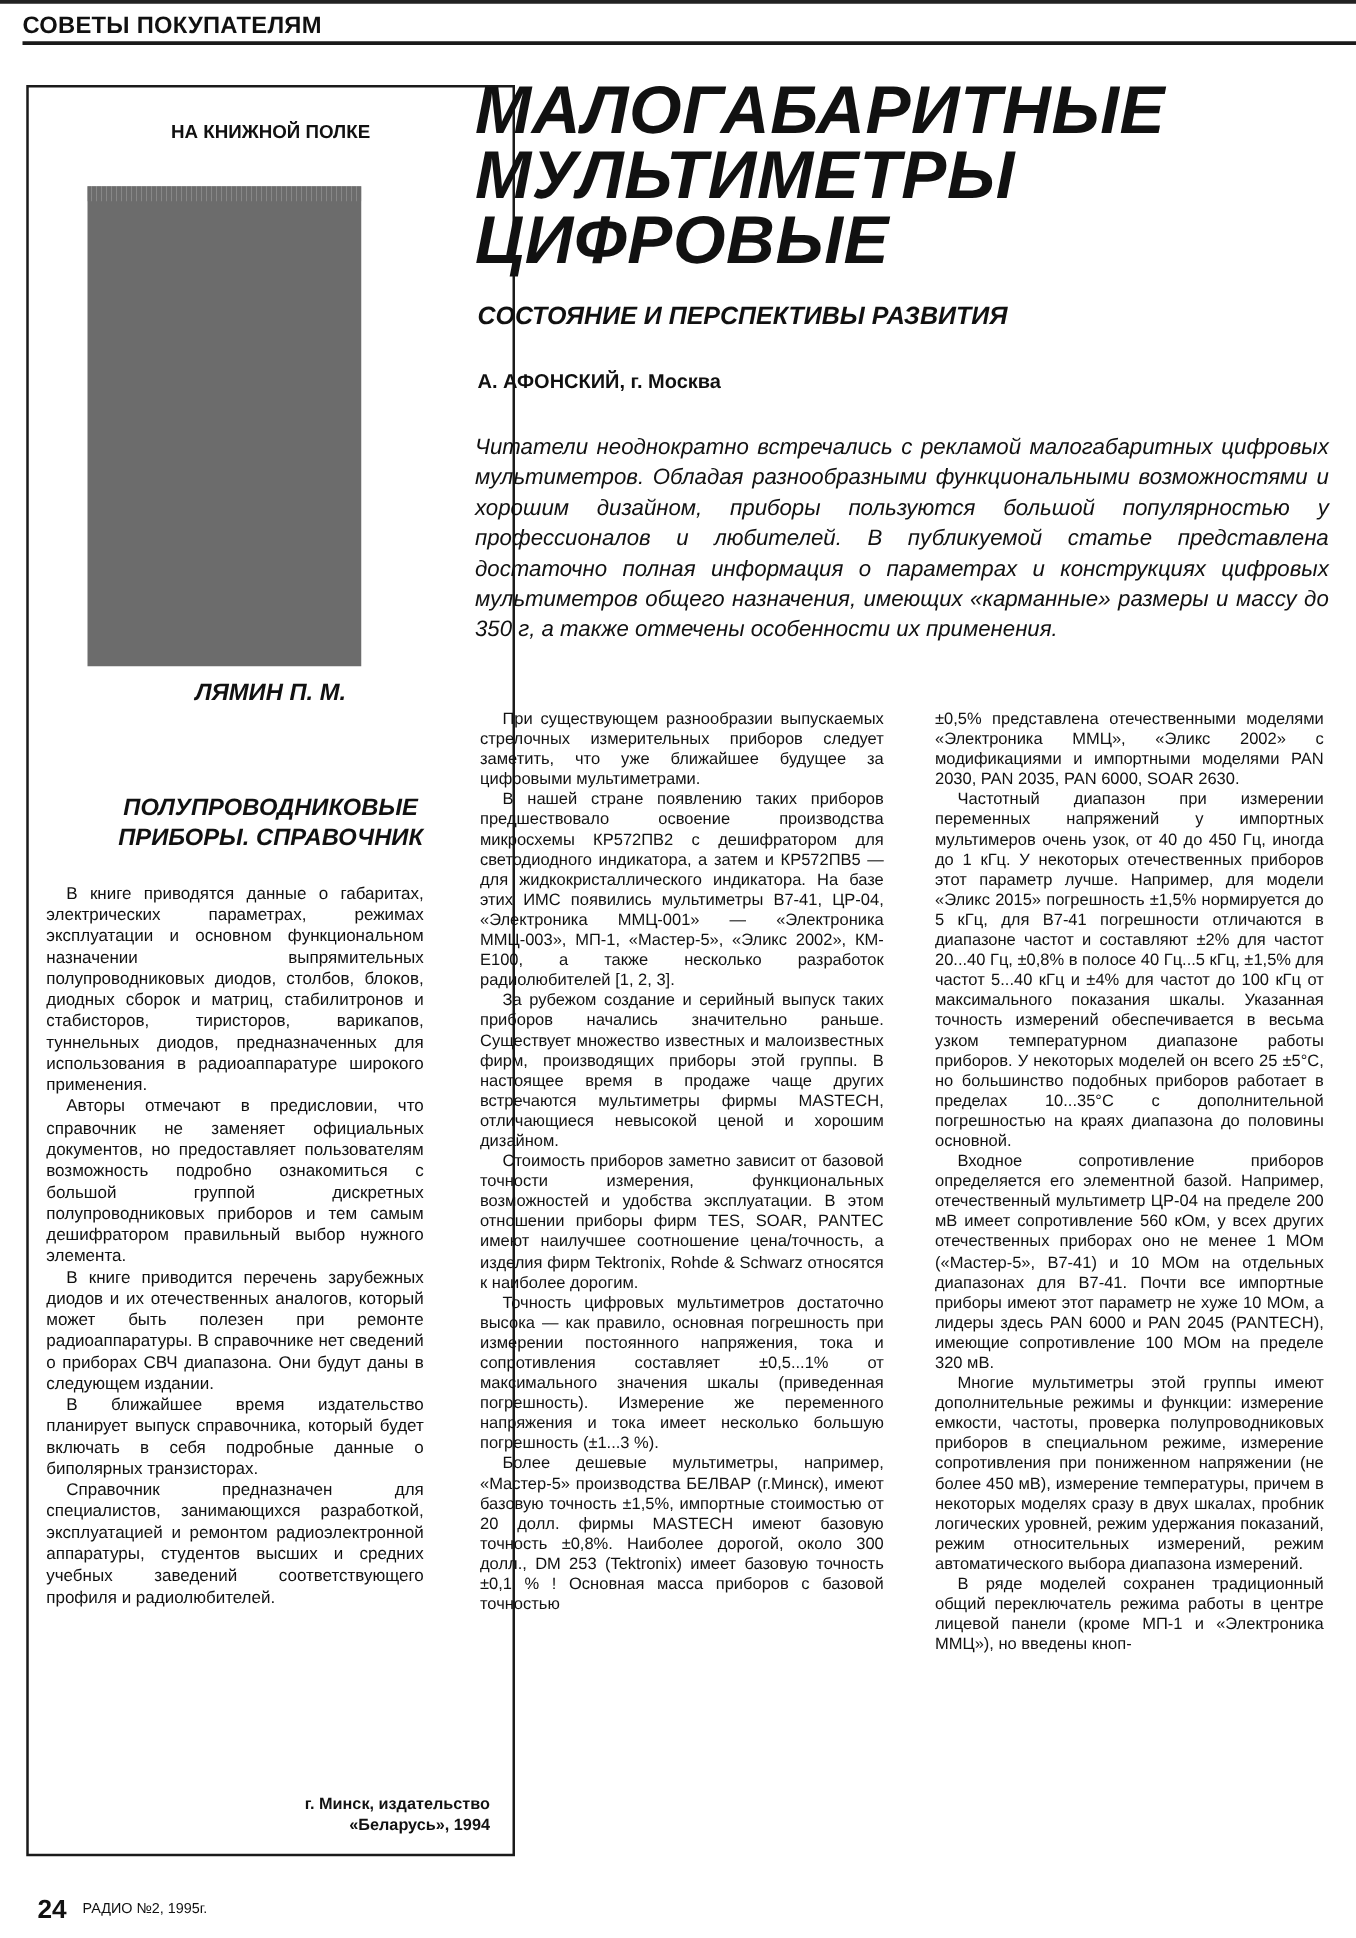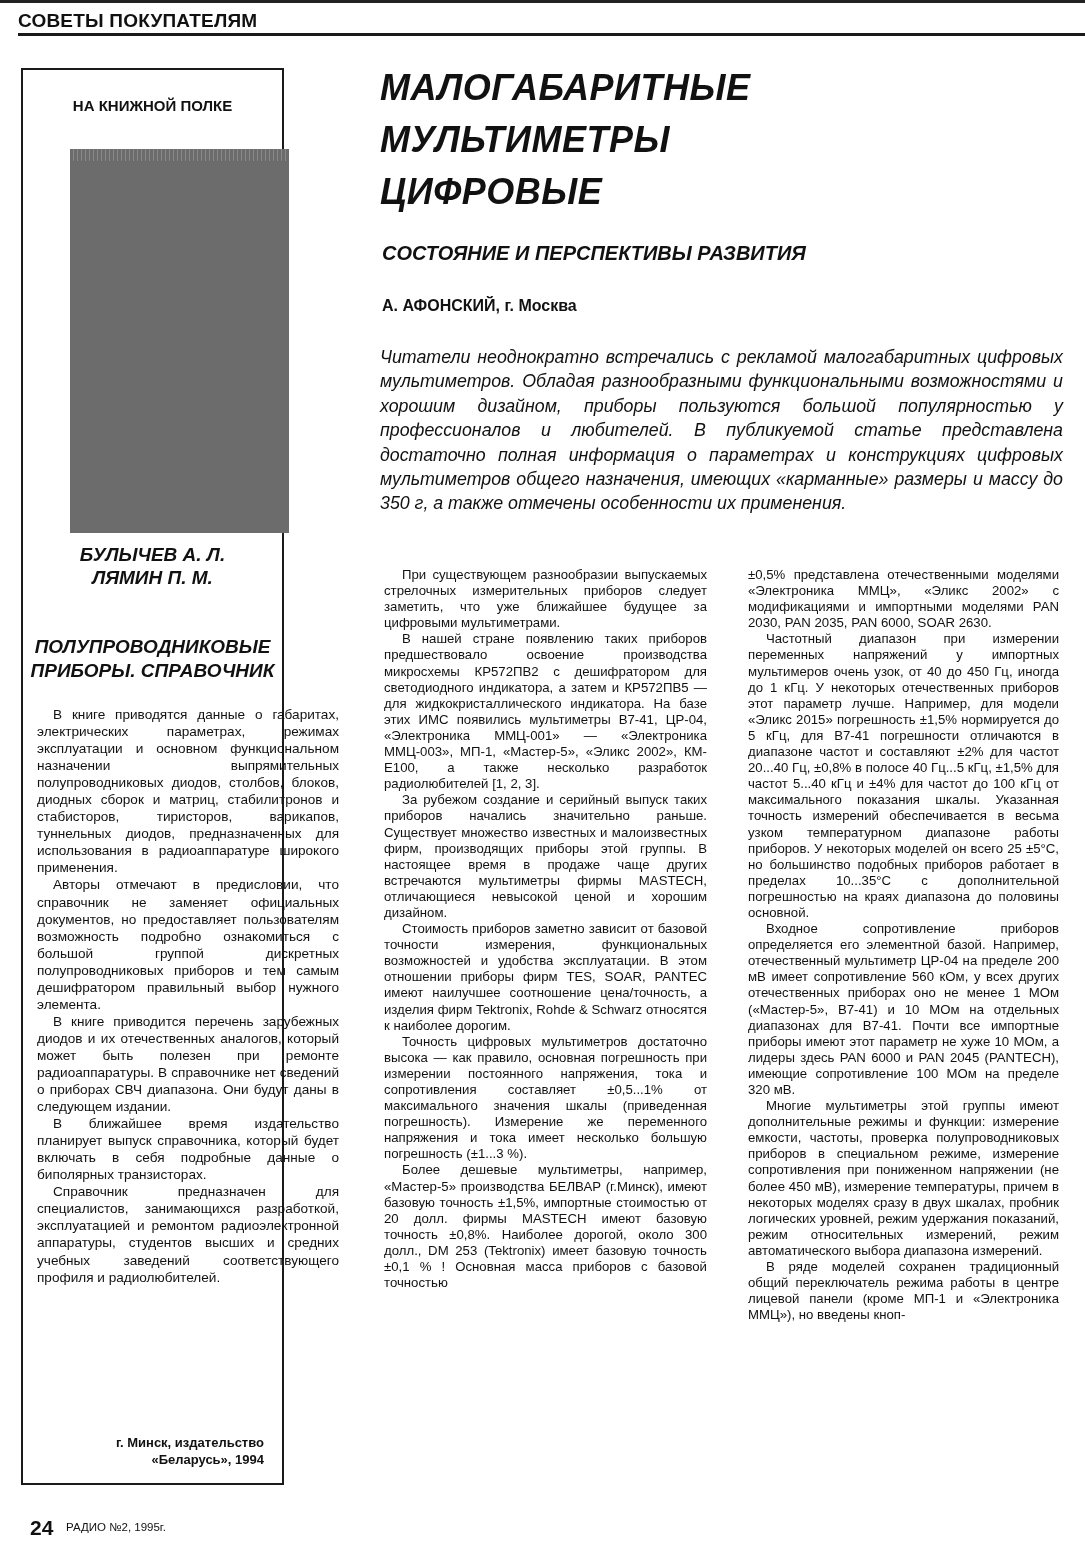--- a/index.html
+++ b/index.html
@@ -3,31 +3,31 @@
   <meta charset="utf-8">
   <style>
     * { box-sizing: border-box; margin: 0; padding: 0; }
     html, body { width: 1085px; height: 1550px; background: #fff; }
     body { position: relative; overflow: hidden; color: #111; font-family: "Liberation Sans", "DejaVu Sans", sans-serif; }
 
     .top-rule { position: absolute; left: 0; top: 0; width: 1085px; height: 3px; background: #222; }
     .section-header { position: absolute; left: 18px; top: 10px; font-weight: bold; font-size: 19px; letter-spacing: 0.2px; }
     .section-rule { position: absolute; left: 18px; top: 33px; width: 1067px; height: 3px; background: #1a1a1a; }
 
-    .book-box { position: absolute; left: 21px; top: 68px; width: 263px; height: 1417px; border: 2px solid #1a1a1a; }
+    .book-box { position: absolute; left: 21px; top: 68px; width: 391px; height: 1417px; border: 2px solid #1a1a1a; }
     .box-heading { position: absolute; left: 0; top: 27px; width: 100%; text-align: center; font-weight: bold; font-size: 15px; }
     .book-cover { position: absolute; left: 47px; top: 79px; width: 219px; height: 384px; background: #6c6c6c; }
     .book-cover::after { content: ""; position: absolute; left: 0; top: 0; width: 100%; height: 12px; background: repeating-linear-gradient(90deg, #6c6c6c 0 3px, #9a9a9a 3px 4px); opacity: .6; }
     .book-authors { position: absolute; left: 0; top: 473px; width: 100%; text-align: center; font-weight: bold; font-style: italic; font-size: 19px; line-height: 23px; }
     .book-title { position: absolute; left: 0; top: 565px; width: 100%; text-align: center; font-weight: bold; font-style: italic; font-size: 19px; line-height: 24px; }
     .book-text { position: absolute; left: 14px; top: 636px; width: 302px; font-size: 13.6px; line-height: 17.05px; text-align: justify; hyphens: manual; }
     .book-text p { text-indent: 16px; }
     .book-publisher { position: absolute; right: 18px; top: 1364px; width: 280px; text-align: right; font-weight: bold; font-size: 13px; line-height: 17px; }
 
-    .article-title { position: absolute; left: 380px; top: 62px; width: 650px; font-weight: bold; font-style: italic; font-size: 36px; line-height: 52px; letter-spacing: 0.5px; }
+    .article-title { position: absolute; left: 380px; top: 62px; width: 650px; font-weight: bold; font-style: italic; font-size: 54px; line-height: 52px; letter-spacing: 0.5px; }
     .article-subtitle { position: absolute; left: 382px; top: 242px; font-weight: bold; font-style: italic; font-size: 20px; }
     .article-author { position: absolute; left: 382px; top: 297px; font-weight: bold; font-size: 16px; }
     .lead { position: absolute; left: 380px; top: 345px; width: 683px; font-style: italic; font-size: 17.8px; line-height: 24.4px; text-align: justify; }
 
     .col { position: absolute; font-size: 13.2px; line-height: 16.1px; text-align: justify; }
     .col p { text-indent: 18px; }
     .col-1 { left: 384px; top: 567px; width: 323px; }
     .col-2 { left: 748px; top: 567px; width: 311px; }
     .col-2 p.cont { text-indent: 0; }
 
@@ -38,21 +38,20 @@
 <body>
 
 <div class="top-rule"></div>
 <div class="section-header">СОВЕТЫ ПОКУПАТЕЛЯМ</div>
 <div class="section-rule"></div>
 
 <div class="book-box">
   <div class="box-heading">НА КНИЖНОЙ ПОЛКЕ</div>
   <div class="book-cover"></div>
   <div class="book-authors">
-    <div>БУЛЫЧЕВ А. Л.</div>
     <div>ЛЯМИН П. М.</div>
   </div>
   <div class="book-title">
     <div>ПОЛУПРОВОДНИКОВЫЕ</div>
     <div>ПРИБОРЫ. СПРАВОЧНИК</div>
   </div>
   <div class="book-text">
     <p>В книге приводятся данные о габаритах, электрических параметрах, режимах эксплуатации и основном функциональном назначении выпрямительных полупроводниковых диодов, столбов, блоков, диодных сборок и матриц, стабилитронов и стабисторов, тиристоров, варикапов, туннельных диодов, предназначенных для использования в радиоаппаратуре широкого применения.</p>
     <p>Авторы отмечают в предисловии, что справочник не заменяет официальных документов, но предоставляет пользователям возможность подробно ознакомиться с большой группой дискретных полупроводниковых приборов и тем самым дешифратором правильный выбор нужного элемента.</p>
     <p>В книге приводится перечень зарубежных диодов и их отечественных аналогов, который может быть полезен при ремонте радиоаппаратуры. В справочнике нет сведений о приборах СВЧ диапазона. Они будут даны в следующем издании.</p>

